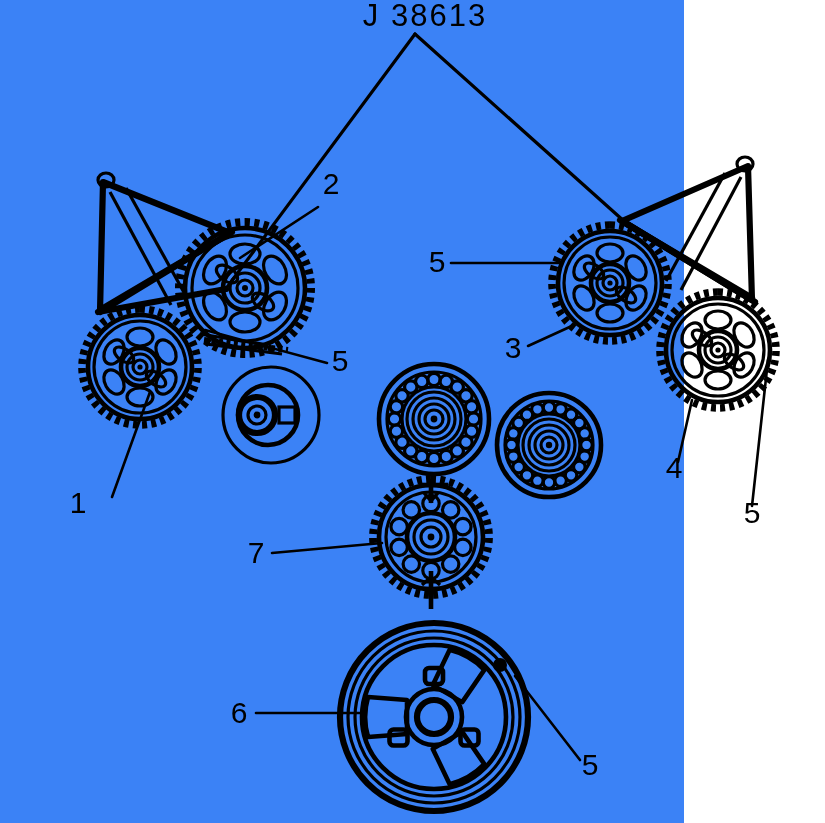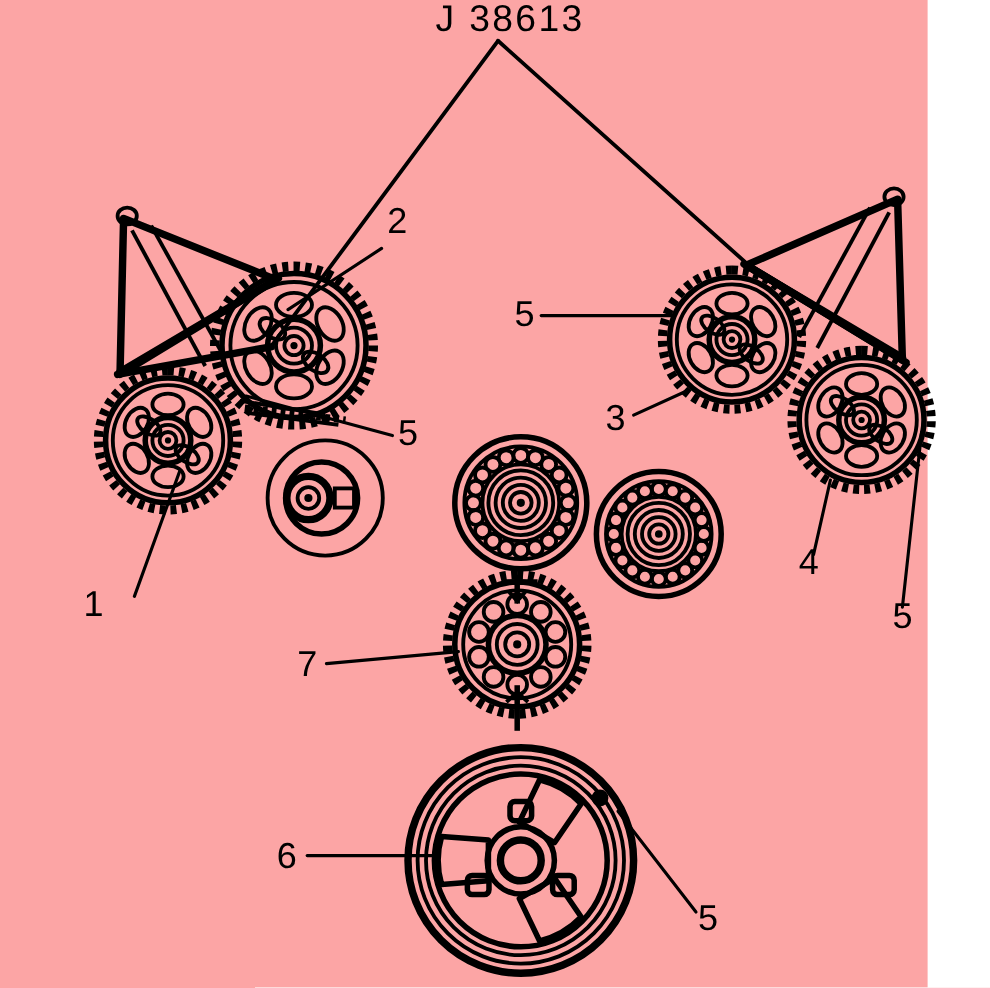--- a/index.html
+++ b/index.html
@@ -8,23 +8,23 @@
     background: #ffffff;
   }
   body {
     width: 825px;
     height: 823px;
     font-family: "Liberation Sans", sans-serif;
     overflow: hidden;
   }
   #diagram-root {
     position: relative;
-    width: 773px;
+    width: 684px;
     height: 823px;
-    background: #fca5a5;
+    background: #3b82f6;
   }
   svg#diagram-svg {
     position: absolute;
     left: 0;
     top: 0;
     width: 825px;
     height: 823px;
     display: block;
   }
   .ink { fill: none; stroke: #000000; }

